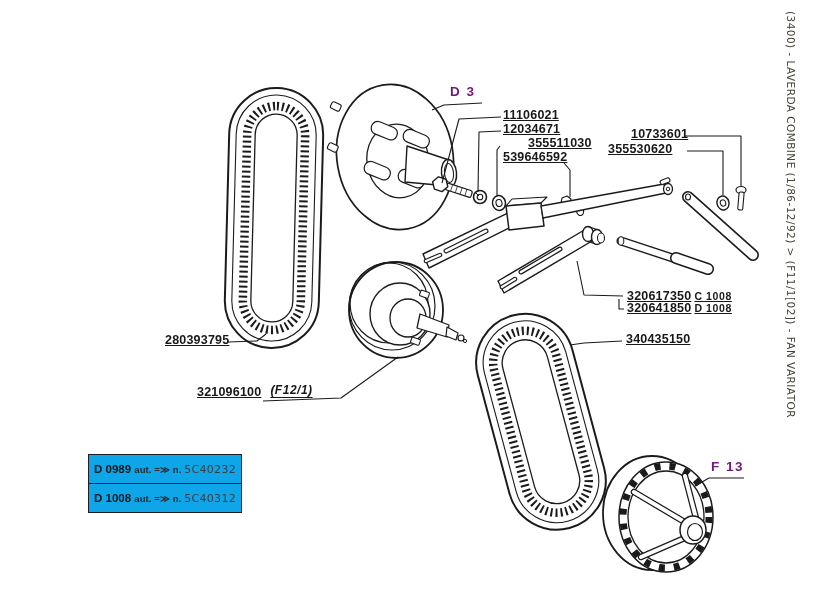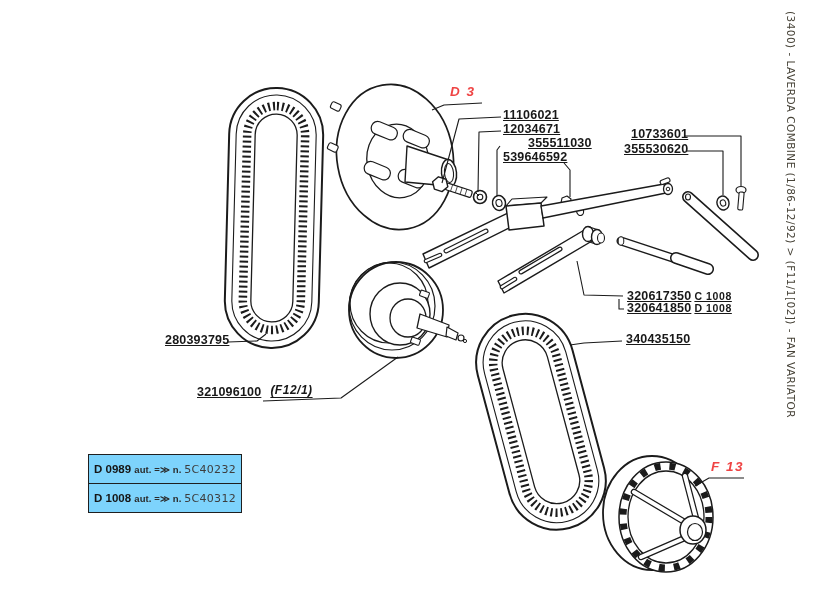--- a/index.html
+++ b/index.html
@@ -2,26 +2,26 @@
 <html><head>
 <meta charset="utf-8">
 <style>
   html,body{margin:0;padding:0;background:#e8e8e8;}
   .page{position:relative;width:814px;height:600px;background:#ffffff;overflow:hidden;
         font-family:"Liberation Sans",sans-serif;}
   svg.art{position:absolute;left:0;top:0;}
   .lbl{position:absolute;font:700 12.5px "Liberation Sans",sans-serif;color:#181818;
        letter-spacing:.2px;white-space:nowrap;line-height:13px;text-decoration:underline;}
   .lbl .suffix{font-size:10.5px;margin-left:3px;letter-spacing:.6px;}
-  .ref{position:absolute;font-style:italic;font-weight:700;font-size:13.5px;
-       letter-spacing:1.5px;color:#ef4444;white-space:nowrap;}
+  .ref{position:absolute;font-weight:700;font-size:13.5px;
+       letter-spacing:1.5px;color:#701a75;white-space:nowrap;}
   .f12ref{font-style:italic;font-weight:700;font-size:12px;margin-left:9px;
           letter-spacing:.5px;position:relative;top:-2px;margin-top:12px;}
   .legend{position:absolute;left:88px;top:454px;width:152px;border:1.5px solid #1f1f1f;
-          background:#7dd3fc;}
+          background:#0ea5e9;}
   .legend-row{display:flex;align-items:center;height:28px;padding:0 5px;}
   .legend-row + .legend-row{border-top:1.4px solid #1f1f1f;}
   .legend .code{font:700 11.5px "Liberation Sans",sans-serif;color:#151515;width:46px;}
   .legend .note{font:700 9.5px "Liberation Sans",sans-serif;color:#2a2a2a;width:57px;letter-spacing:.1px;}
   .legend .serial{font:400 11px "DejaVu Sans",sans-serif;color:#3d3d3d;letter-spacing:.3px;}
   .vtext{position:absolute;top:11px;left:785px;writing-mode:vertical-rl;
          font:400 10.5px "DejaVu Sans",sans-serif;color:#474338;letter-spacing:.45px;
          white-space:nowrap;}
 </style>
 </head>
@@ -174,21 +174,21 @@
   </svg>
 
   <div class="ref" style="left:450px;top:84px;">D 3</div>
   <div class="ref" style="left:711px;top:459px;">F 13</div>
 
   <div class="lbl" style="left:503px;top:109px;">11106021</div>
   <div class="lbl" style="left:503px;top:123px;">12034671</div>
   <div class="lbl" style="left:500px;top:137px;margin-left:28px;">355511030</div>
   <div class="lbl" style="left:503px;top:151px;">539646592</div>
   <div class="lbl" style="left:631px;top:128px;">10733601</div>
-  <div class="lbl" style="left:624px;top:143px;">355530620</div>
+  <div class="lbl" style="left:608px;top:143px;">355530620</div>
 
   <div class="lbl" style="left:627px;top:290px;">
     <span>320617350</span><span class="suffix">C 1008</span>
   </div>
   <div class="lbl" style="left:627px;top:302px;">
     <span>320641850</span><span class="suffix">D 1008</span>
   </div>
 
   <div class="lbl" style="left:626px;top:333px;">340435150</div>
   <div class="lbl" style="left:165px;top:334px;">280393795</div>

